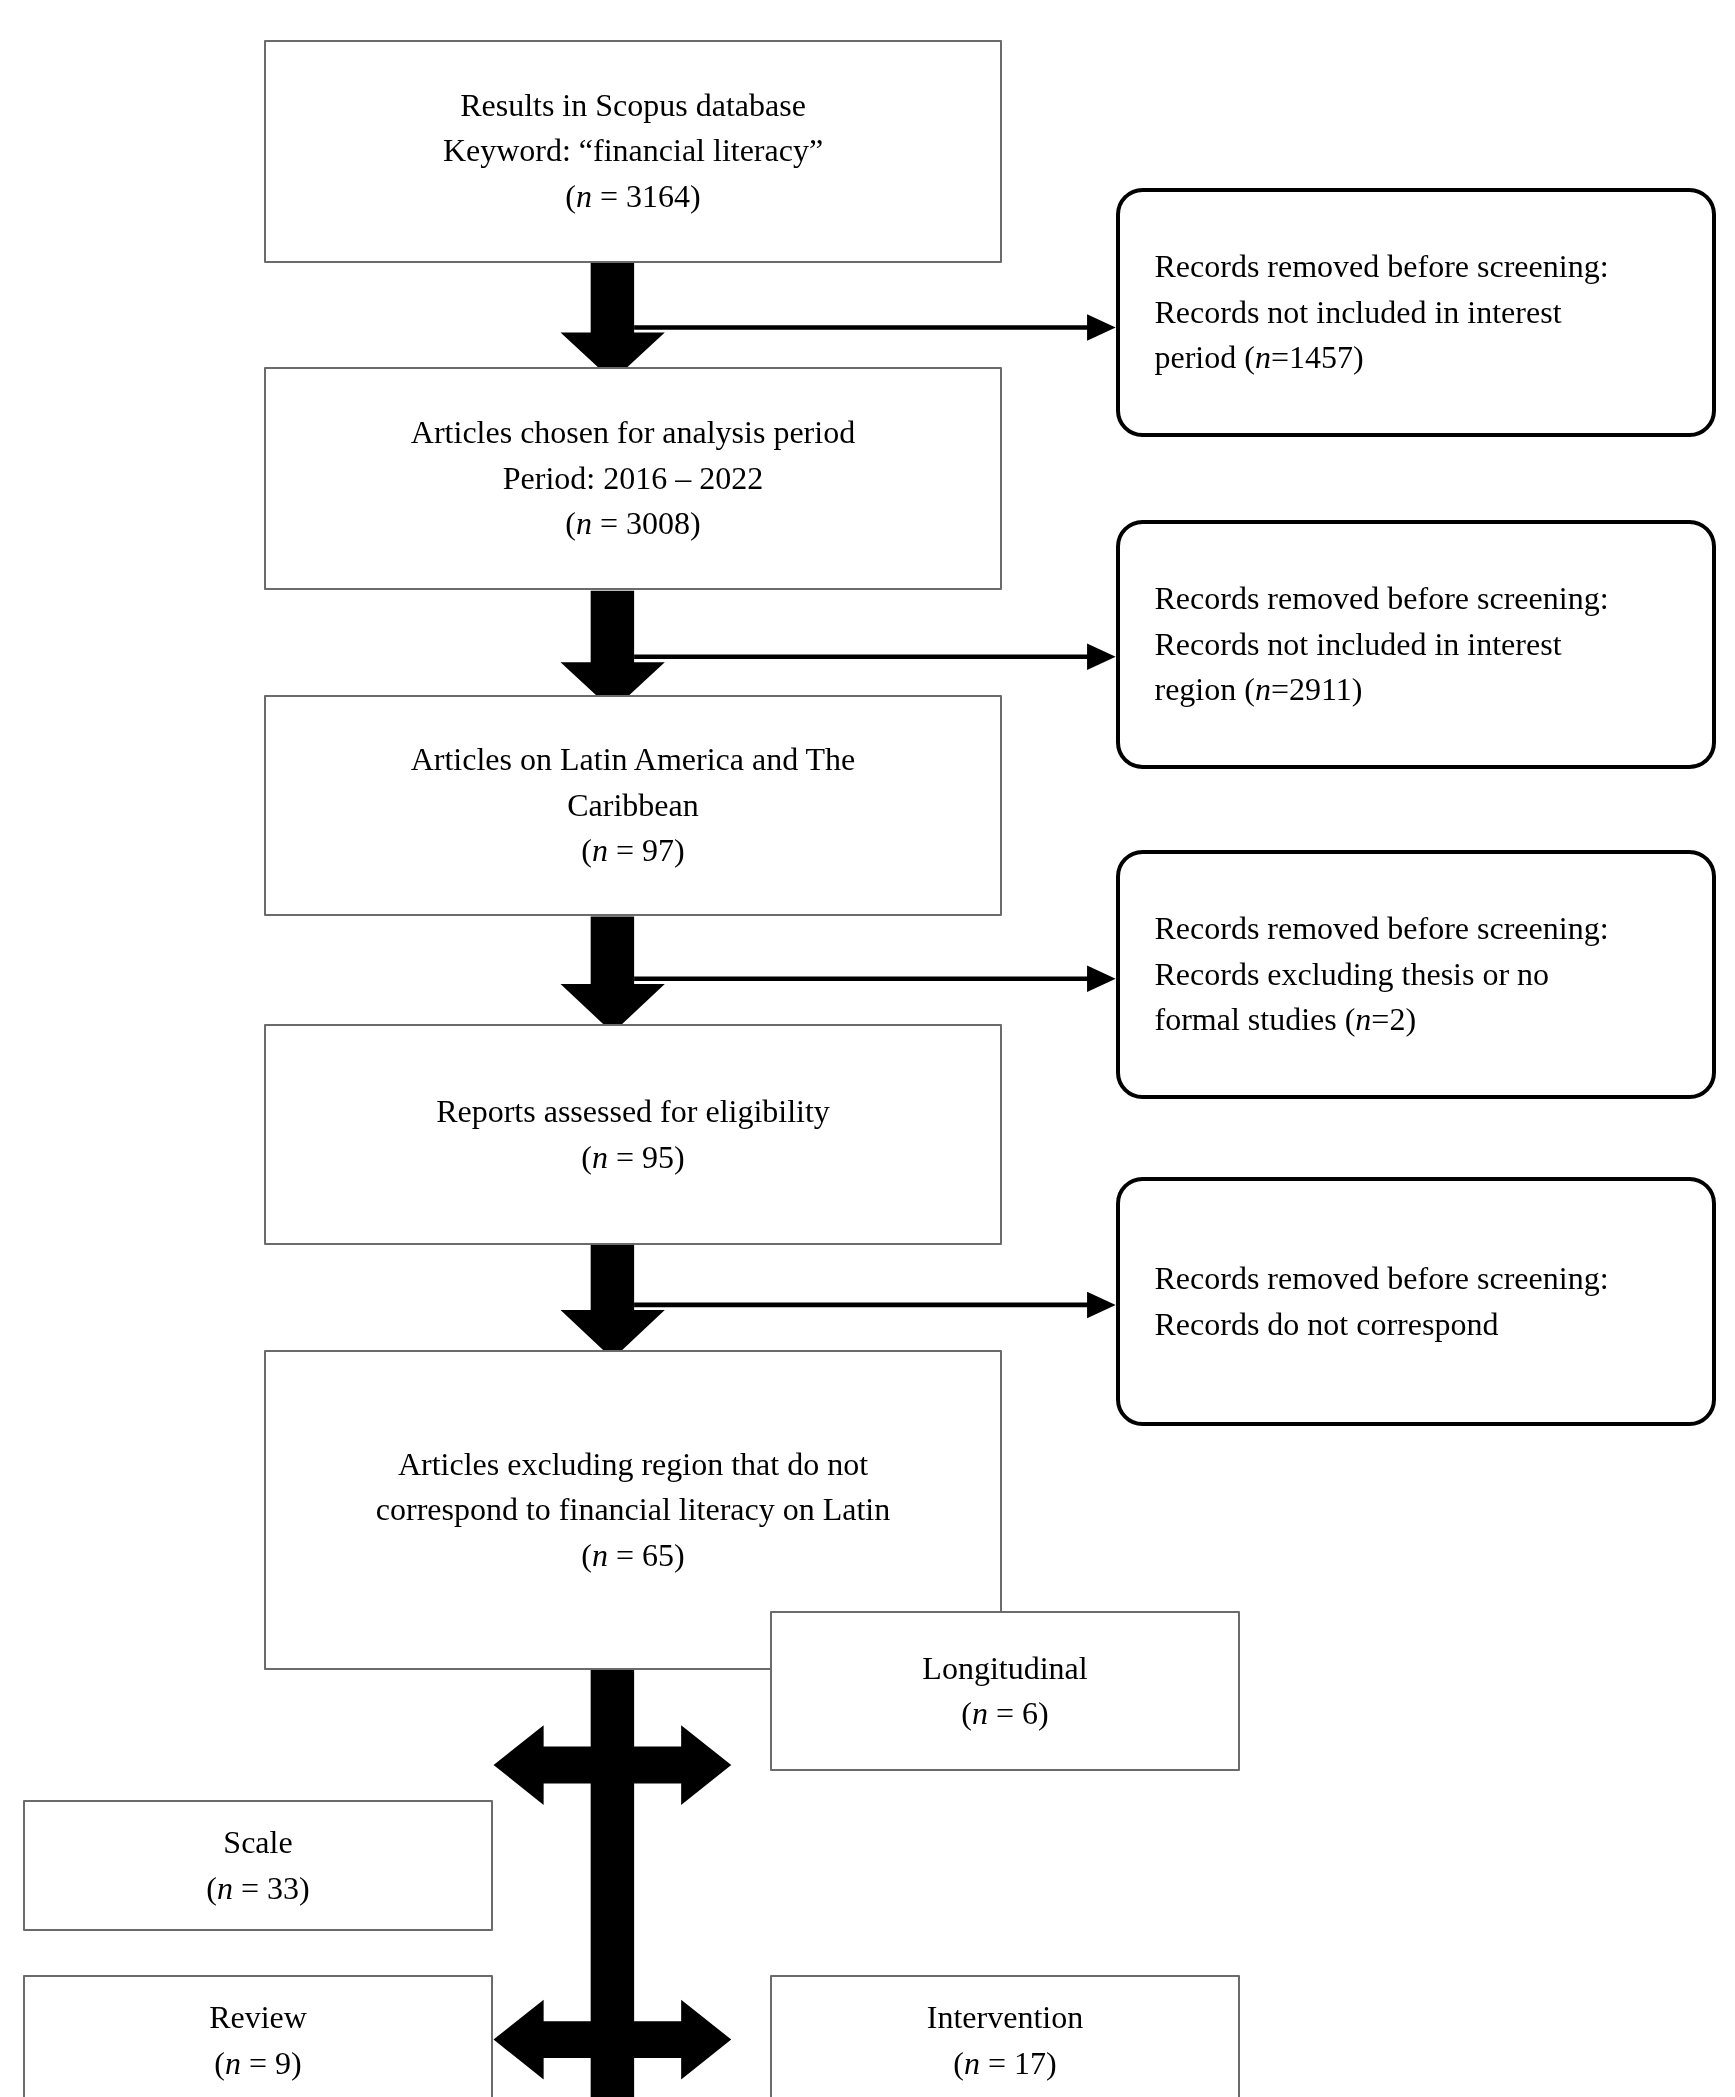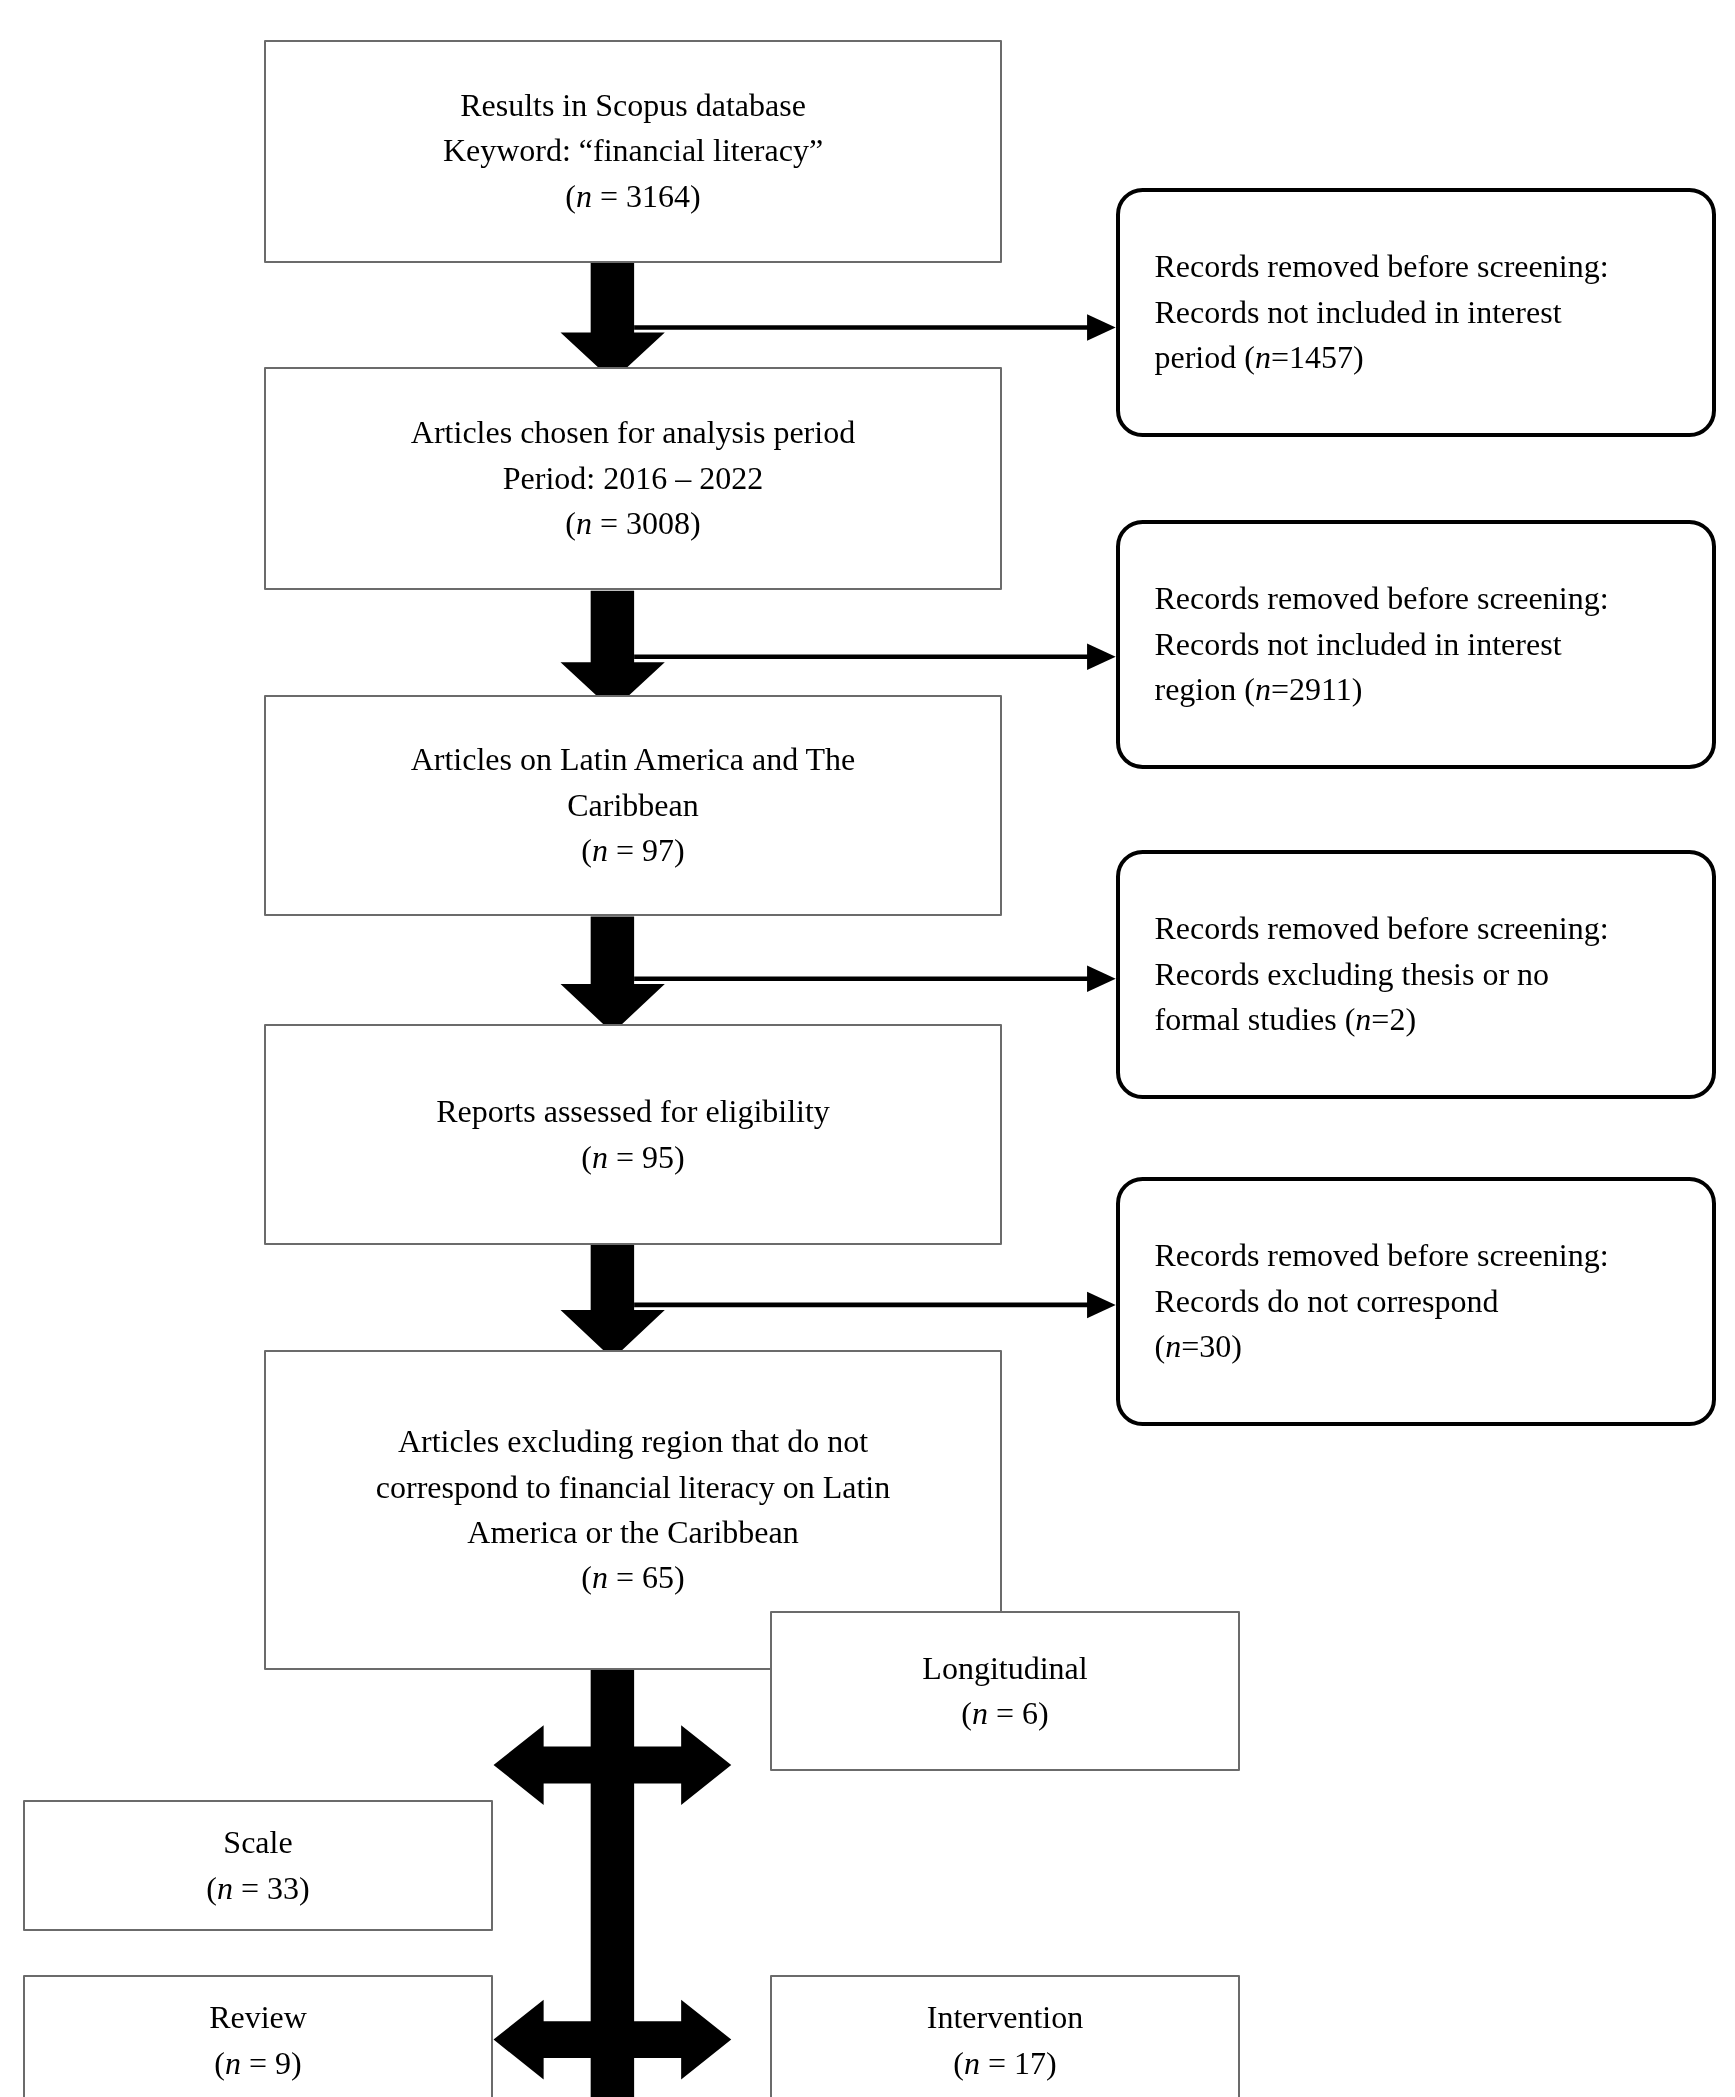--- a/index.html
+++ b/index.html
@@ -114,21 +114,20 @@
     <div class="inner">
       <span class="t">Reports assessed for eligibility</span>
       <span class="t"><span>(</span><span class="ital">n</span><span> = </span><span>95</span><span>)</span></span>
     </div>
   </div>
 
   <div class="box sq" style="left:264px; top:1318px; width:738px; height:320px;">
     <div class="inner">
       <span class="t">Articles excluding region that do not</span>
       <span class="t">correspond to financial literacy on Latin</span>
-      <span class="t">America or the Caribbean</span>
       <span class="t"><span>(</span><span class="ital">n</span><span> = </span><span>65</span><span>)</span></span>
     </div>
   </div>
 
   <div class="box rnd" style="left:1116px; top:156px; width:600px; height:249px;">
     <div class="inner">
       <span class="t">Records removed before screening:</span>
       <span class="t">Records not included in interest</span>
       <span class="t"><span>period (</span><span class="ital">n</span><span>=</span><span>1457</span><span>)</span></span>
     </div>
@@ -147,21 +146,20 @@
       <span class="t">Records removed before screening:</span>
       <span class="t">Records excluding thesis or no</span>
       <span class="t"><span>formal studies (</span><span class="ital">n</span><span>=</span><span>2</span><span>)</span></span>
     </div>
   </div>
 
   <div class="box rnd" style="left:1116px; top:1145px; width:600px; height:249px;">
     <div class="inner">
       <span class="t">Records removed before screening:</span>
       <span class="t">Records do not correspond</span>
-      <span class="t"><span>(</span><span class="ital">n</span><span>=</span><span>30</span><span>)</span></span>
     </div>
   </div>
 
   <div class="box sq" style="left:23px; top:1768px; width:470px; height:131px;">
     <div class="inner">
       <span class="t">Scale</span>
       <span class="t"><span>(</span><span class="ital">n</span><span> = </span><span>33</span><span>)</span></span>
     </div>
   </div>
 

